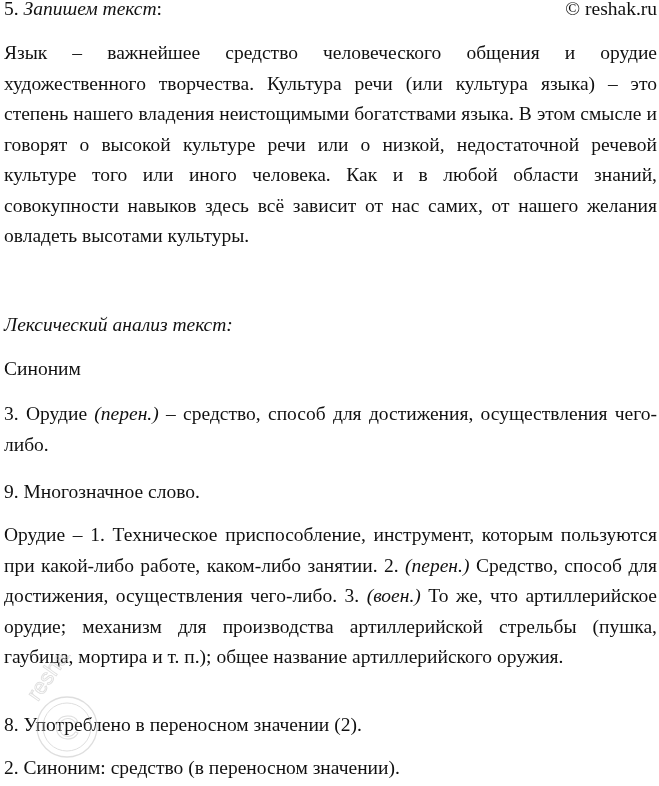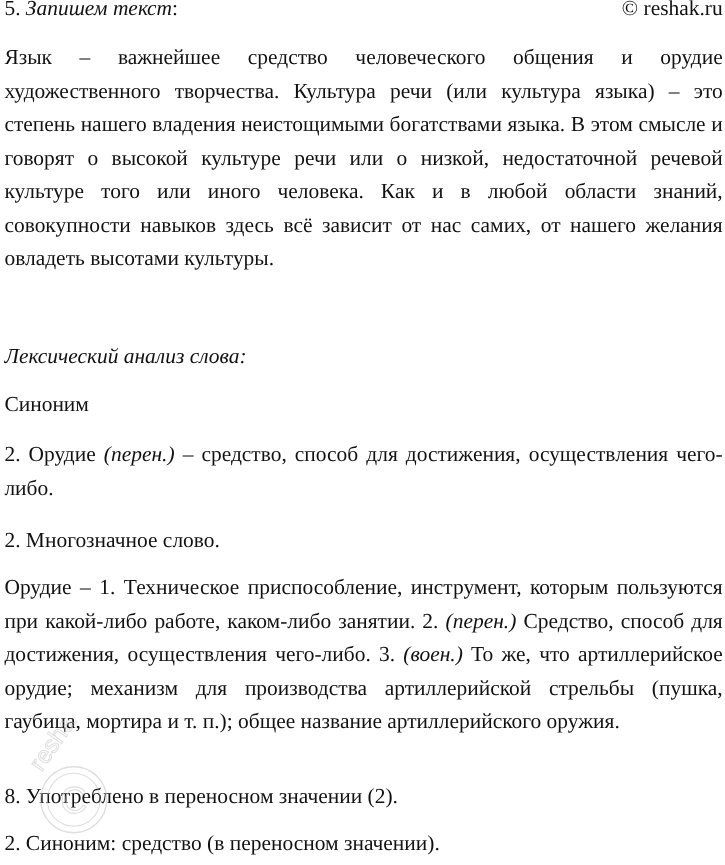--- a/index.html
+++ b/index.html
@@ -67,27 +67,27 @@
 
 <div class="page">
 
   <div class="header">
     <span class="task"><span class="num">5.</span> <span class="it">Запишем текст</span><span>:</span></span>
     <span class="copyright">© reshak.ru</span>
   </div>
 
   <p class="para" style="top: 38px;">Язык – важнейшее средство человеческого общения и орудие художественного творчества. Культура речи (или культура языка) – это степень нашего владения неистощимыми богатствами языка. В этом смысле и говорят о высокой культуре речи или о низкой, недостаточной речевой культуре того или иного человека. Как и в любой области знаний, совокупности навыков здесь всё зависит от нас самих, от нашего желания овладеть высотами культуры.</p>
 
-  <p class="para italic" style="top: 310px;">Лексический анализ слова:</p>
+  <p class="para italic" style="top: 310px;">Лексический анализ текст:</p>
 
   <p class="para" style="top: 354px;">Синоним</p>
 
-  <p class="para" style="top: 399px;"><span>2. Орудие</span> <span class="italic">(перен.)</span> <span>– средство, способ для достижения, осуществления чего-либо.</span></p>
+  <p class="para" style="top: 399px;"><span>3. Орудие</span> <span class="italic">(перен.)</span> <span>– средство, способ для достижения, осуществления чего-либо.</span></p>
 
-  <p class="para" style="top: 477px;">2. Многозначное слово.</p>
+  <p class="para" style="top: 477px;">9. Многозначное слово.</p>
 
   <p class="para" style="top: 520px;"><span>Орудие – 1. Техническое приспособление, инструмент, которым пользуются при какой-либо работе, каком-либо занятии. 2.</span> <span class="italic">(перен.)</span> <span>Средство, способ для достижения, осуществления чего-либо. 3.</span> <span class="italic">(воен.)</span> <span>То же, что артиллерийское орудие; механизм для производства артиллерийской стрельбы (пушка, гаубица, мортира и т. п.); общее название артиллерийского оружия.</span></p>
 
   <p class="para" style="top: 710px;">8. Употреблено в переносном значении (2).</p>
 
   <p class="para" style="top: 753px;">2. Синоним: средство (в переносном значении).</p>
 
 </div>
 
 <svg class="watermark" viewBox="0 0 110 110">

